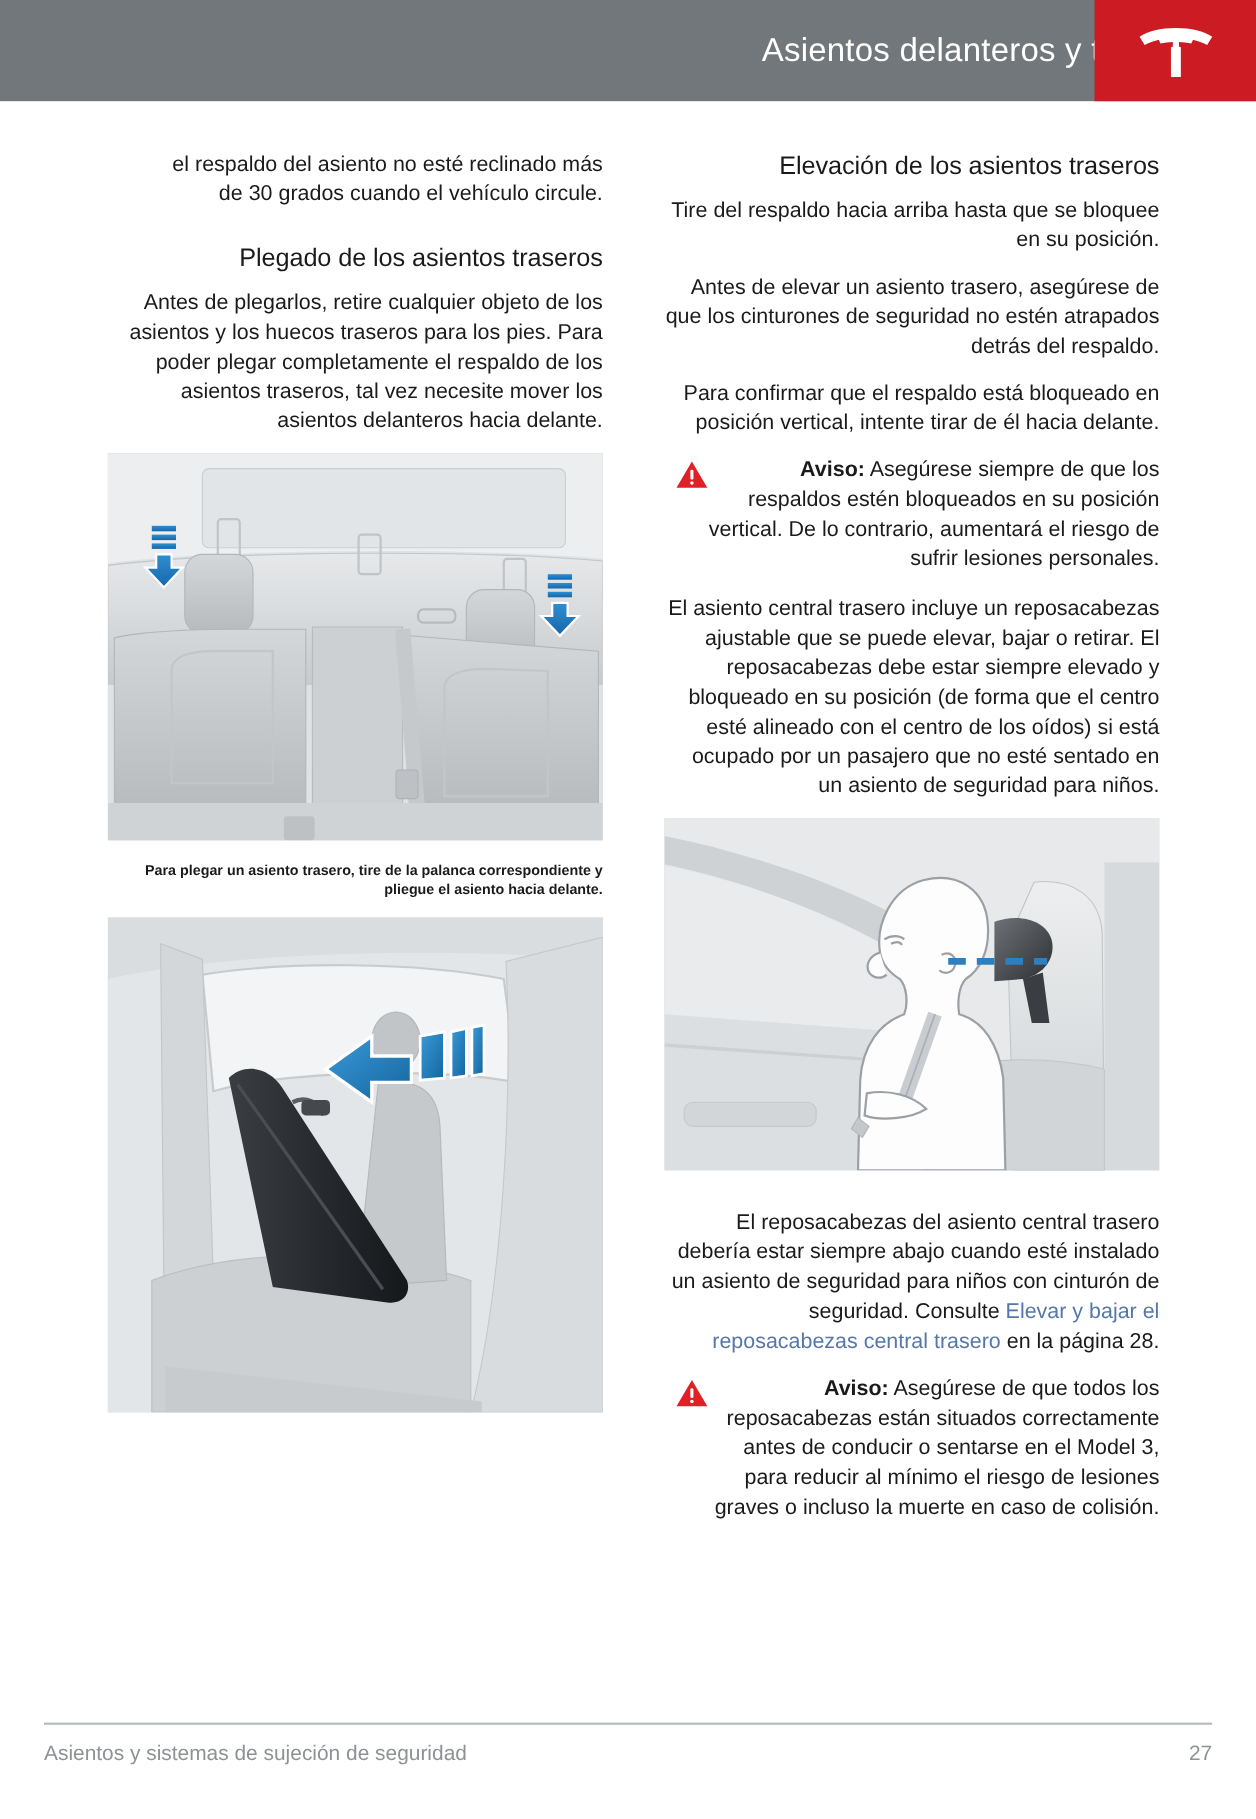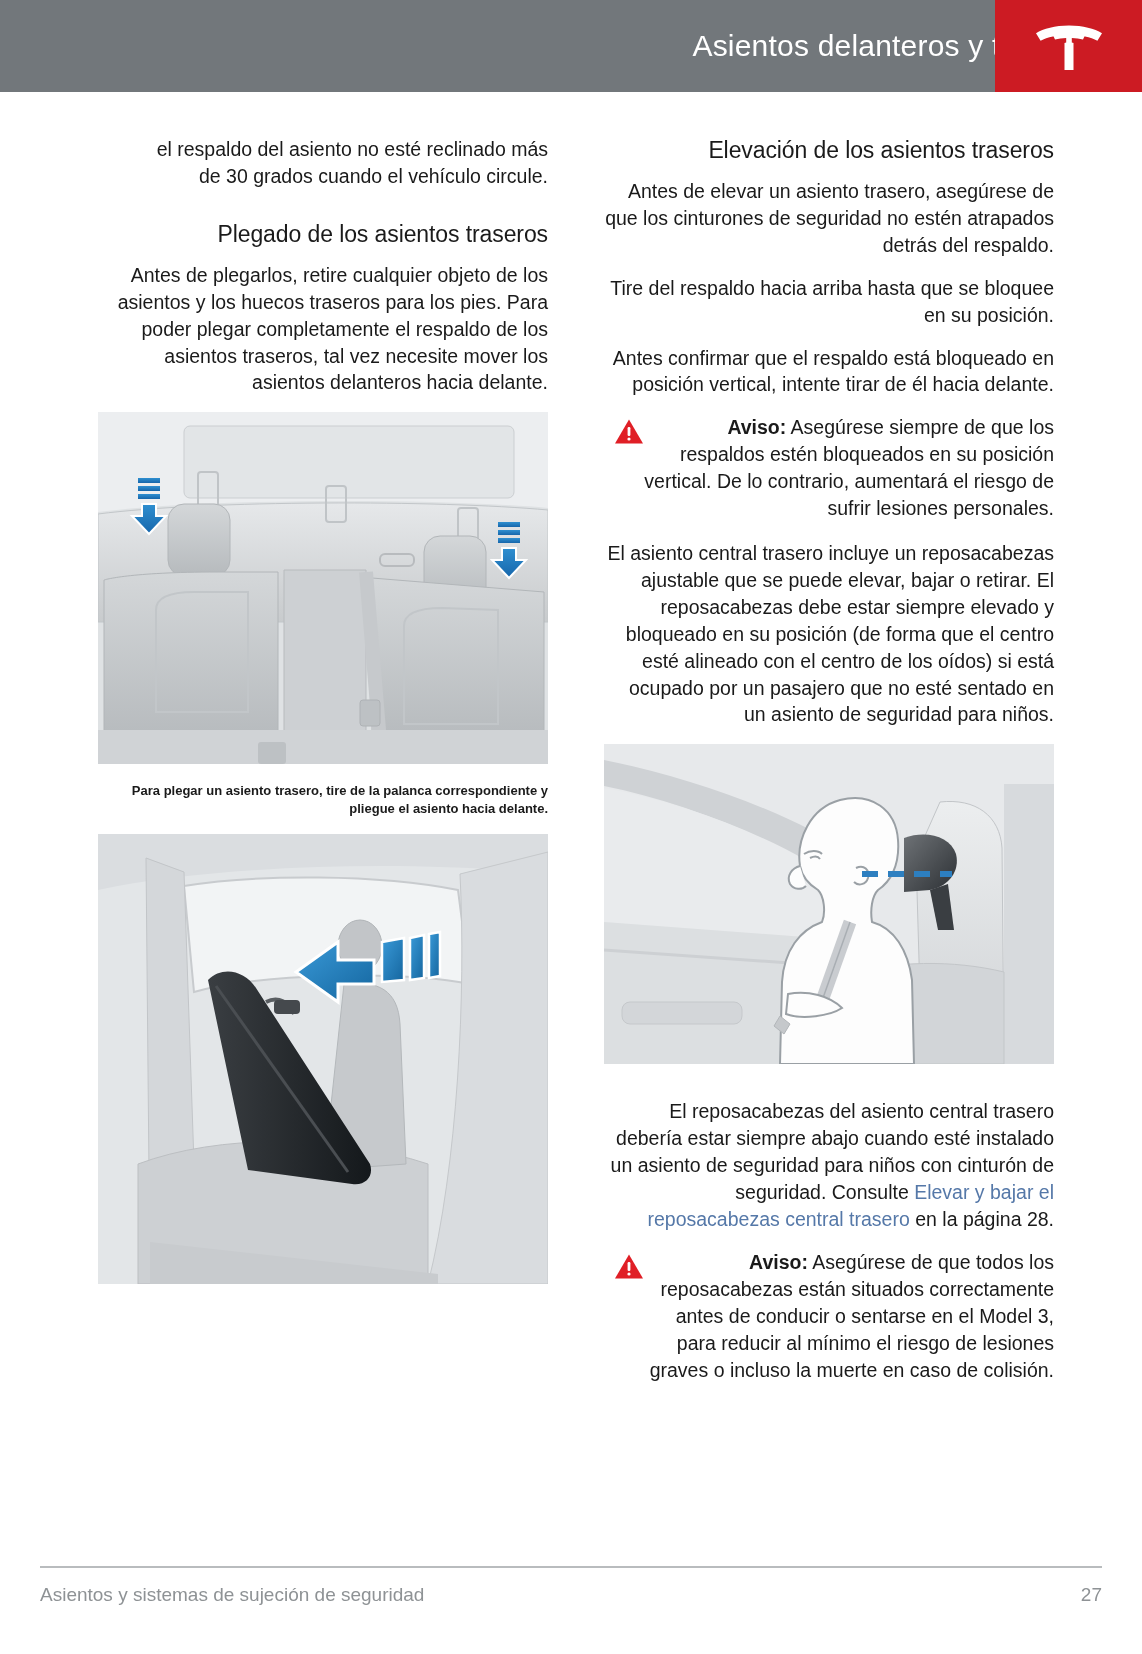--- a/index.html
+++ b/index.html
@@ -286,25 +286,25 @@
           </g>
         </svg>
       </div>
 
     </div>
 
     <div class="col">
 
       <h2 class="section-heading first">Elevación de los asientos traseros</h2>
 
+      <p class="body-text">Tire del respaldo hacia arriba hasta que se bloquee en su posición.</p>
+
       <p class="body-text">Antes de elevar un asiento trasero, asegúrese de que los cinturones de seguridad no estén atrapados detrás del respaldo.</p>
 
-      <p class="body-text">Tire del respaldo hacia arriba hasta que se bloquee en su posición.</p>
-
-      <p class="body-text">Antes confirmar que el respaldo está bloqueado en posición vertical, intente tirar de él hacia delante.</p>
+      <p class="body-text">Para confirmar que el respaldo está bloqueado en posición vertical, intente tirar de él hacia delante.</p>
 
       <div class="warning">
         <div class="warning-icon">
           <svg width="30" height="27" viewBox="0 0 30 27" aria-hidden="true">
             <path d="M15 1.5 L29 25.5 H1 Z" fill="#e01f26"></path>
             <rect x="13.6" y="9" width="2.8" height="9" rx="1.2" fill="#ffffff"></rect>
             <circle cx="15" cy="21" r="1.6" fill="#ffffff"></circle>
           </svg>
         </div>
         <div class="warning-text"><b>Aviso:</b><span> Asegúrese siempre de que los respaldos estén bloqueados en su posición vertical. De lo contrario, aumentará el riesgo de sufrir lesiones personales.</span></div>

